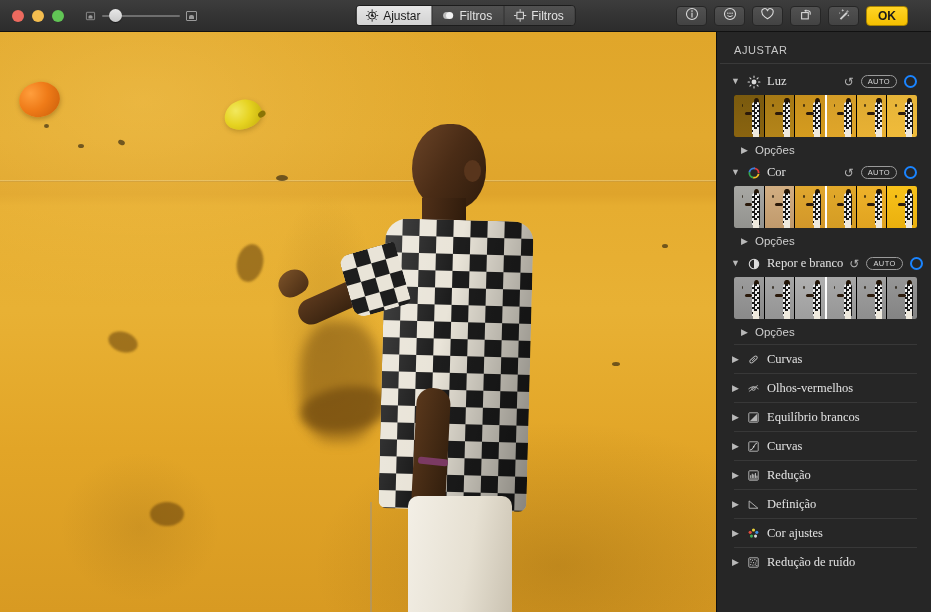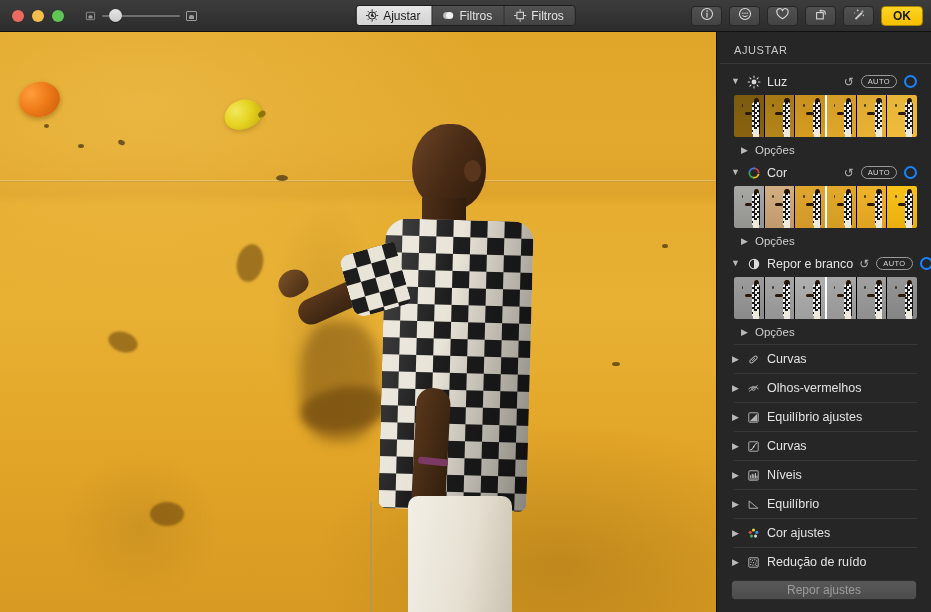--- a/index.html
+++ b/index.html
@@ -84,21 +84,21 @@
   .seg:last-child { border-right: none; }
   .seg.active {
     background: linear-gradient(to bottom, #e6e6e6, #d2d2d2);
     color: #1a1a1a;
   }
   .seg svg { display: block; }
 
   .right-tools {
     margin-left: auto;
     display: flex; align-items: flex-end; gap: 7px;
-    padding-right: 8px;
+    padding-right: 23px;
   }
   .tbtn {
     width: 31px; height: 20px;
     border-radius: 4px;
     background: linear-gradient(to bottom, #515151, #434343);
     border: 1px solid #262626;
     display: flex; align-items: center; justify-content: center;
     cursor: default;
   }
   .okbtn {
@@ -286,20 +286,21 @@
     display: flex; align-items: center; justify-content: center;
     cursor: default;
   }
   .adj-icon {
     width: 15px; height: 15px; flex: none;
     display: flex; align-items: center; justify-content: center;
   }
   .adj-label {
     font-size: 12.5px; color: #e3e3e3;
     white-space: nowrap;
+    font-family: Liberation Serif, serif;
   }
   .adj-ctrls {
     margin-left: auto;
     display: flex; align-items: center; gap: 7px;
   }
   .reset-arrow { color: #b4b4b4; font-size: 12px; line-height: 1; cursor: default; }
   .auto-pill {
     border: 1px solid #9b9b9b; border-radius: 7px;
     font-size: 7.5px; letter-spacing: .4px;
     color: #d8d8d8; padding: 1px 6px 1px 6px;
@@ -824,21 +825,21 @@
 
         <div class="sep"></div>
         <div class="list-row">
           <span class="tri">▶</span>
           <span class="adj-icon">
             <svg width="13" height="13" viewBox="0 0 16 16">
               <rect x="2.2" y="2.2" width="11.6" height="11.6" rx="1" fill="none" stroke="#b5b5b5" stroke-width="1.15"></rect>
               <path d="M3.4 12.6L12.6 3.4v9.2z" fill="#b5b5b5"></path>
             </svg>
           </span>
-          <span class="adj-label">Equilíbrio ajustes</span>
+          <span class="adj-label">Equilíbrio brancos</span>
         </div>
 
         <div class="sep"></div>
         <div class="list-row">
           <span class="tri">▶</span>
           <span class="adj-icon">
             <svg width="13" height="13" viewBox="0 0 16 16">
               <rect x="2.2" y="2.2" width="11.6" height="11.6" rx="1" fill="none" stroke="#b5b5b5" stroke-width="1.15"></rect>
               <path d="M3.6 12.4q3.4-.4 4.6-4 1.2-3.6 4.2-4.8" fill="none" stroke="#d8d8d8" stroke-width="1.1"></path>
               <circle cx="8.2" cy="8.4" r="1" fill="#d8d8d8"></circle>
@@ -856,32 +857,32 @@
               <g fill="#d0d0d0">
                 <rect x="4" y="7.6" width="1.2" height="3.4"></rect>
                 <rect x="5.9" y="5.8" width="1.2" height="5.2"></rect>
                 <rect x="7.8" y="6.8" width="1.2" height="4.2"></rect>
                 <rect x="9.7" y="5" width="1.2" height="6"></rect>
                 <rect x="11.6" y="8.2" width="1.2" height="2.8"></rect>
               </g>
               <path d="M3.2 12.2h9.6" stroke="#d0d0d0" stroke-width=".9"></path>
             </svg>
           </span>
-          <span class="adj-label">Níveis</span>
+          <span class="adj-label">Redução</span>
         </div>
 
         <div class="sep"></div>
         <div class="list-row">
           <span class="tri">▶</span>
           <span class="adj-icon">
             <svg width="13" height="13" viewBox="0 0 16 16">
               <path d="M2.6 12.6h10.8L2.6 3.6z" fill="none" stroke="#b5b5b5" stroke-width="1.15" stroke-linejoin="round"></path>
             </svg>
           </span>
-          <span class="adj-label">Equilíbrio</span>
+          <span class="adj-label">Definição</span>
         </div>
 
         <div class="sep"></div>
         <div class="list-row">
           <span class="tri">▶</span>
           <span class="adj-icon">
             <svg width="13" height="13" viewBox="0 0 16 16">
               <circle cx="8" cy="3.6" r="1.9" fill="#e8d23a"></circle>
               <circle cx="3.9" cy="6.6" r="1.9" fill="#e04a3c"></circle>
               <circle cx="12.1" cy="6.6" r="1.9" fill="#3f8ee0"></circle>
@@ -911,19 +912,16 @@
                   <rect x="9.4" y="10.2" width="1.3" height="1.3"></rect>
                 <rect x="11.4" y="11.2" width="1.3" height="1.3"></rect>
               </g>
             </svg>
           </span>
           <span class="adj-label">Redução de ruído</span>
         </div>
 
       </div>
 
-      <div class="panel-footer">
-        <div class="reset-btn">Repor ajustes</div>
-      </div>
     </div>
 
   </div>
 </div>
 
 </body></html>

